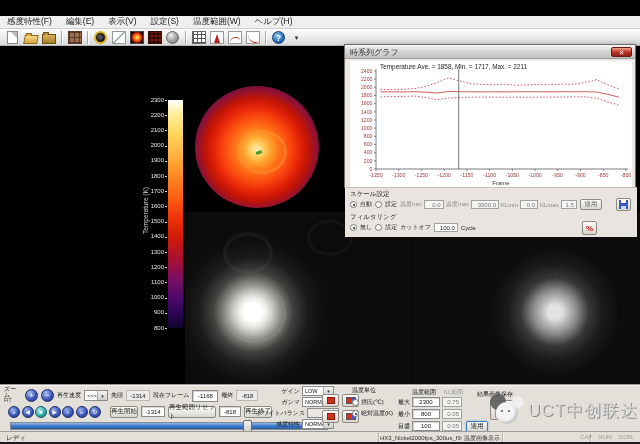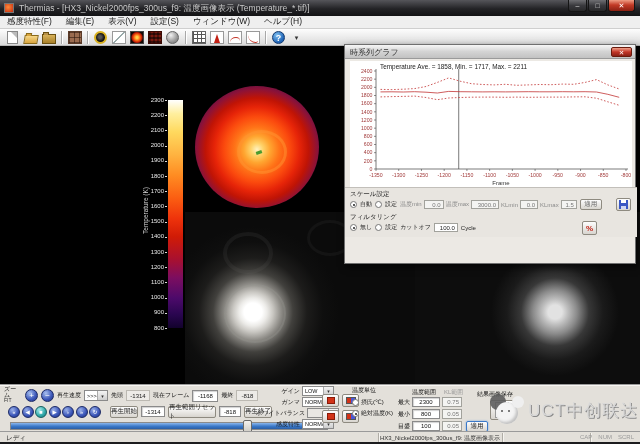--- a/index.html
+++ b/index.html
@@ -57,21 +57,21 @@
   .gs-panel{position:absolute;top:166px;height:172px;}
   #gs-left{left:185px;width:230px;background:#0b0b0b;}
   #gs-left .blob{position:absolute;inset:0;background:radial-gradient(circle at 68px 100px,#ffffff 0 9px,#ecebe8 14px,#c9c7c2 20px,#8f8d88 28px,rgba(110,108,102,.55) 40px,rgba(70,68,64,.3) 54px,rgba(40,40,38,.12) 70px,transparent 86px);}
   #gs-left .rim{position:absolute;left:39px;top:72px;width:58px;height:55px;border-radius:50%;border:2px solid rgba(150,148,142,.35);}
   #gs-left .ring1{position:absolute;left:38px;top:20px;width:42px;height:34px;border-radius:50%;border:4px solid #181818;}
   #gs-left .ring2{position:absolute;left:122px;top:8px;width:40px;height:30px;border-radius:50%;border:3px solid #141414;}
   #gs-right{left:415px;width:225px;background:#0d0d0d;}
   #gs-right .blob{position:absolute;inset:0;background:radial-gradient(circle at 140px 100px,#e2e2e2 0 7px,#bdbdbd 13px,#8a8a8a 22px,rgba(120,120,120,.4) 34px,rgba(80,80,80,.2) 48px,transparent 64px);}
 
   
-  #graph-window{position:absolute;left:344px;top:44px;width:292px;height:220px;background:#ece9e4;border:1px solid #6f6f6f;box-shadow:2px 3px 7px rgba(0,0,0,.65);z-index:10;box-sizing:border-box;}
+  #graph-window{position:absolute;left:344px;top:44px;width:292px;height:144px;background:#ece9e4;border:1px solid #6f6f6f;box-shadow:2px 3px 7px rgba(0,0,0,.65);z-index:10;box-sizing:border-box;}
   #gw-title{position:absolute;left:0;top:0;width:100%;height:14px;background:linear-gradient(#f6f6f6,#d4d4d4 50%,#c2c2c2);border-bottom:1px solid #9a9a9a;box-sizing:border-box;}
   #gw-title-text{position:absolute;left:5px;top:2px;font-size:8px;color:#333;}
   #gw-close{position:absolute;right:3px;top:2px;width:21px;height:10px;border-radius:2px;background:linear-gradient(#f0a08a,#c23526 50%,#8a2015);border:1px solid #6a1a0c;color:#fff;font-size:6.5px;line-height:9px;text-align:center;box-sizing:border-box;}
   #gw-plot{position:absolute;left:5px;top:16px;width:282px;height:126px;background:#fff;}
   #gw-scale{position:absolute;left:0;top:142px;width:292px;height:50px;background:#e8e5e0;border-top:1px solid #c2bfba;box-sizing:border-box;}
   .gtitle{position:absolute;left:5px;font-size:6.5px;color:#222;}
   .gsrow{position:absolute;left:5px;display:flex;align-items:center;gap:3px;height:13px;}
   .rlab{font-size:6px;color:#222;white-space:nowrap;}
   .rlab.dim{color:#8a8a8a;}
   .dfield{height:9px;border:1px solid #a2a29c;background:#f4f4f2;color:#777;font-size:6px;display:flex;align-items:center;justify-content:flex-end;padding:0 2px;box-sizing:border-box;}
@@ -147,36 +147,27 @@
   .wm-c2::before{content:"";position:absolute;left:5px;top:8px;width:2px;height:2px;border-radius:50%;background:#555;}
   .wm-c2::after{content:"";position:absolute;left:12px;top:8px;width:2px;height:2px;border-radius:50%;background:#555;}
   .wm-c3{position:absolute;left:26px;top:4px;width:12px;height:12px;border-radius:50%;background:#efefef;}
   .wm-text{position:absolute;left:42px;top:7px;font-size:17px;letter-spacing:1px;color:#d8d8d8;text-shadow:1px 1px 0 #8a8a8a;white-space:nowrap;}
 </style>
 </head>
 <body>
 
 <div class="win">
 
-  <div id="titlebar">
-    <div id="app-icon"></div>
-    <div id="title-text">Thermias - [HX3_Nickel2000fps_300us_f9: 温度画像表示 (Temperature_*.tif)]</div>
-    <div class="wbtns">
-      <div class="wbtn">–</div>
-      <div class="wbtn">□</div>
-      <div class="wbtn close">✕</div>
-    </div>
-  </div>
 
   <div id="menubar">
       <div class="menu-item">感度特性(F)</div>
       <div class="menu-item">編集(E)</div>
       <div class="menu-item">表示(V)</div>
       <div class="menu-item">設定(S)</div>
-      <div class="menu-item">ウィンドウ(W)</div>
+      <div class="menu-item">温度範囲(W)</div>
       <div class="menu-item">ヘルプ(H)</div>
     </div>
   <div id="toolbar">
       <div class="tbi">
         <div class="ic ic-file"></div>
       </div>
       <div class="tbi">
         <div class="ic ic-folder-open"></div>
       </div>
       <div class="tbi">

